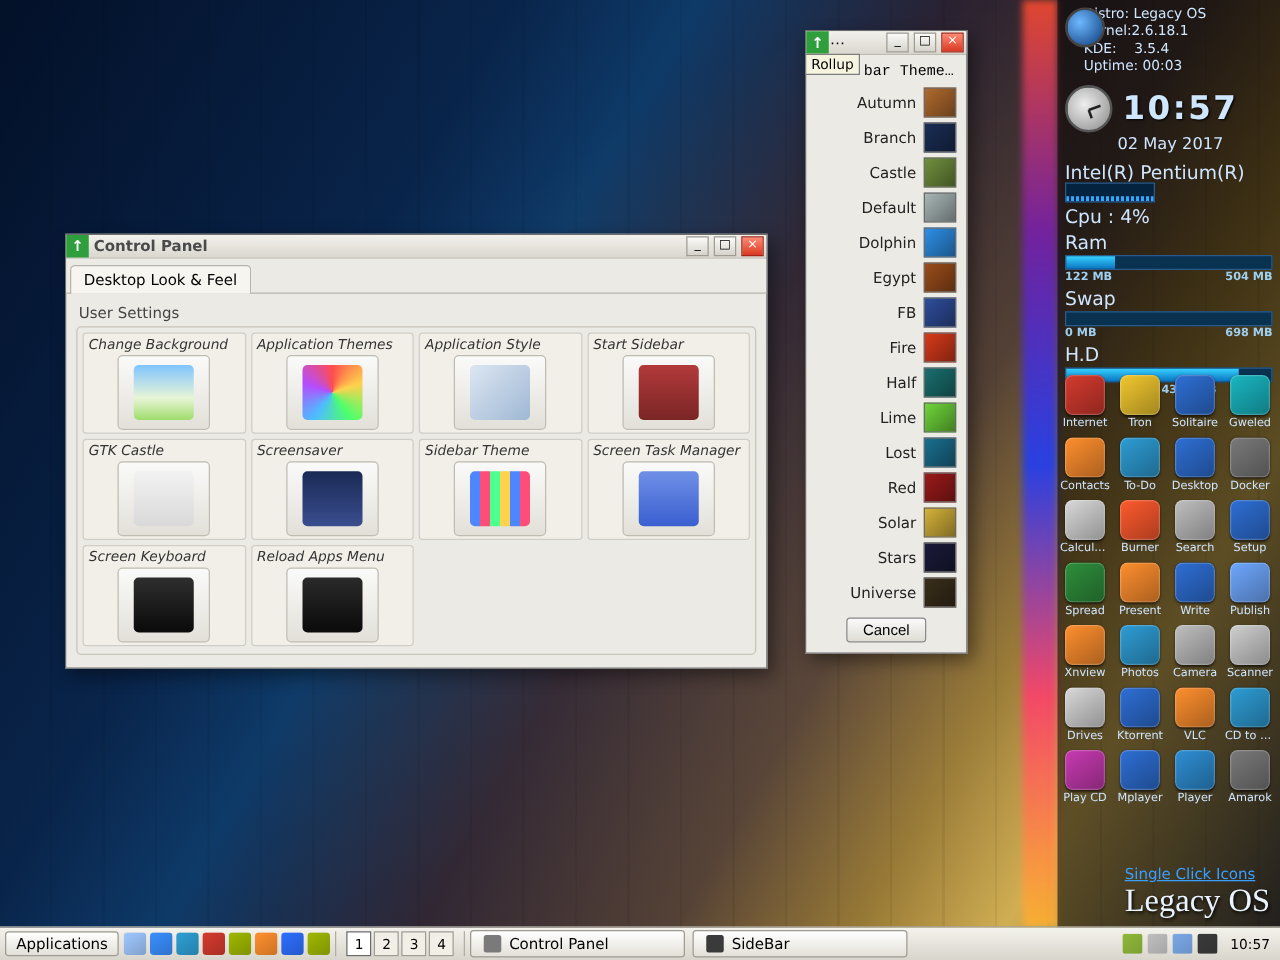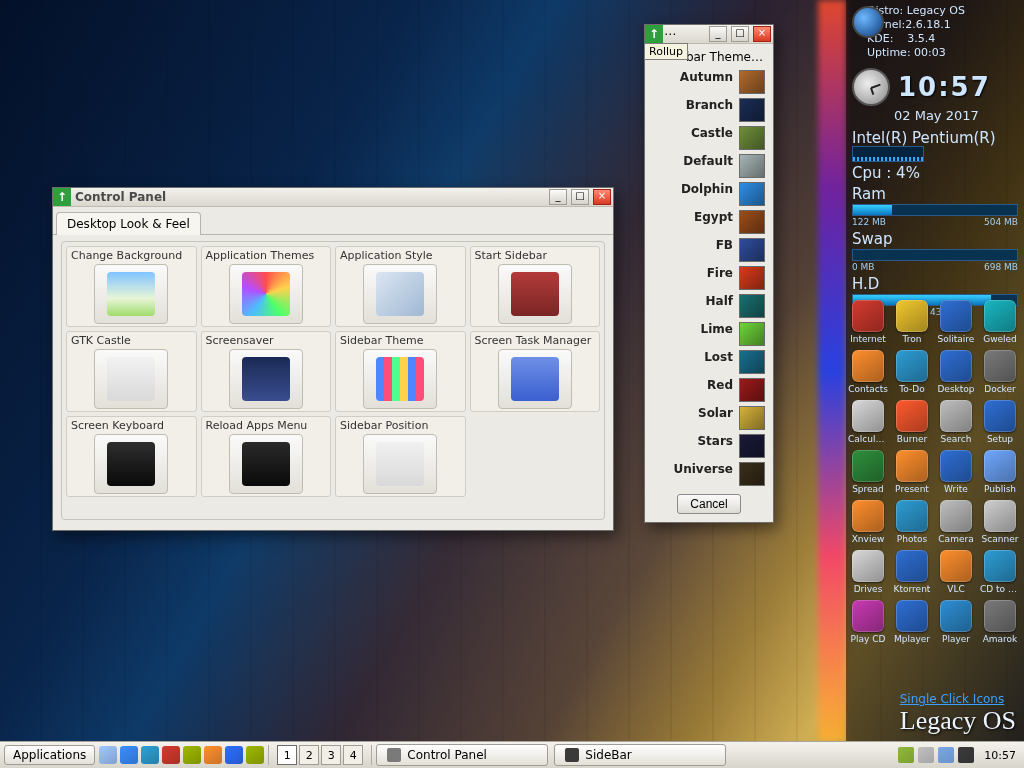--- a/index.html
+++ b/index.html
@@ -20,21 +20,21 @@
   #clock-icon::before { width:10px; height:2px; transform:rotate(-20deg);}
   #clock-icon::after { width:7px; height:2px; transform:rotate(70deg);}
   #clock-big { font-size:26px; font-weight:bold; letter-spacing:2px; text-shadow:1px 1px 2px #000;}
   #date { font-size:13px; margin-left:42px; margin-bottom:6px;}
   .meter-lbl { font-size:15px; margin-top:3px;}
   .meter { height:14px; display:flex; gap:4px; align-items:center;}
   .graph { flex:0 0 70px; height:14px; background:#04233f; border:1px solid #2a5a8a; position:relative; overflow:hidden;}
   .graph::after{content:""; position:absolute; bottom:0; left:0; right:0; height:30%; background:repeating-linear-gradient(90deg,#2fa8ff 0 2px, transparent 2px 4px);}
   .bar { flex:1; height:10px; background:#08324f; border:1px solid #2a5a8a; position:relative; }
   .bar > span { position:absolute; left:0; top:0; bottom:0; background:linear-gradient(180deg,#36d0ff,#0a75c0); }
-  .bar-lbls { display:flex; justify-content:space-between; font-size:9px; color:#9fcff0;}
+  .bar-lbls { display:flex; justify-content:space-between; font-size:9px; color:#9fcff0;font-weight:bold;}
   
   #icon-grid { position:absolute; right:4px; top:300px; width:172px; display:grid; grid-template-columns:repeat(4,40px); gap:6px 4px; justify-content:center; }
   .dicon { width:40px; text-align:center; color:#cfe6ff; font-size:9px; cursor:pointer; }
   .dicon .ic { width:32px; height:32px; margin:0 auto 2px; border-radius:6px; box-shadow:inset 0 0 0 1px rgba(255,255,255,.2), 0 1px 2px rgba(0,0,0,.6); }
   .dicon .lbl { white-space:nowrap; overflow:hidden; text-overflow:ellipsis;}
   #brand { position:absolute; right:8px; bottom:32px; text-align:left; color:#cfe6ff; font-size:12px;}
   #brand .os { font-size:26px; color:#eaf4ff; text-shadow:1px 1px 3px #000; font-family:"Georgia",serif;}
   #brand .hint { color:#3aa0ff; font-size:12px; text-decoration:underline; cursor:pointer;}
   
   .win { position:absolute; background:#eceae5; border:1px solid #6d6d6d; box-shadow:4px 6px 14px rgba(0,0,0,.45); }
@@ -43,32 +43,32 @@
   .titlebar .ttl { flex:1; padding:0 4px; font-weight:bold; color:#4a4a4a; font-size:12px; white-space:nowrap; overflow:hidden;}
   .tbtn { width:16px; height:14px; margin:0 2px; background:linear-gradient(#fbfbf9,#d6d3cb); border:1px solid #9e9c95; font-size:10px; line-height:12px; text-align:center; cursor:pointer; }
   .tbtn.close { background:linear-gradient(#ff8a73,#d83a23); color:#fff; border-color:#a32414;}
   
   #cp { left:52px; top:187px; width:560px; }
   .tabs { display:flex; border-bottom:1px solid #b7b4ac; background:#eceae5; }
   .tab { padding:4px 10px; border:1px solid #b7b4ac; border-bottom:none; margin:4px 3px 0; background:#e4e1d9; border-radius:4px 4px 0 0; font-size:12px; cursor:pointer;}
   .tab.active { background:#f7f5ef; position:relative; top:1px; }
   #cp-body { padding:6px 8px 10px; }
   .section-lbl { font-size:12px; color:#444; margin:2px 0 4px 2px;}
-  fieldset.grid { border:1px solid #c7c4bb; border-radius:4px; padding:4px 4px 22px; margin:0; }
+  fieldset.grid { border:1px solid #c7c4bb; border-radius:4px; padding:4px 4px 6px; margin:0;font-style:italic; }
   .cpgrid { display:grid; grid-template-columns:repeat(4,1fr); gap:4px;}
   .cpitem { border:1px solid #cfcdc5; border-radius:3px; background:#f2efe8; padding:2px; display:flex; flex-direction:column; align-items:center; cursor:pointer;}
   .cpitem .cap { align-self:flex-start; font-size:11px; color:#333; padding:0 2px 2px; white-space:nowrap; overflow:hidden; text-overflow:ellipsis; width:100%;}
   .cpitem .thumb { width:72px; height:58px; border:1px solid #bfbcb2; border-radius:4px; background:linear-gradient(#fafafa,#e2e0d8); display:flex; align-items:center; justify-content:center; }
   .cpitem .art { width:48px; height:44px; border-radius:4px; }
   
   #stw { left:644px; top:24px; width:128px; }
   #stw .titlebar .ico { background:#2f9e3c;}
   #stw-body { padding:4px 4px 6px; }
-  #stw-title { font-size:12px; text-align:right; padding:2px 6px 4px;}
-  .theme-row { display:flex; justify-content:flex-end; gap:6px; padding:2px 4px; cursor:pointer;font-weight:bold;}
+  #stw-title { font-size:12px; text-align:right; padding:2px 6px 4px;font-family:Liberation Mono, monospace;}
+  .theme-row { display:flex; align-items:center; justify-content:flex-end; gap:6px; padding:2px 4px; cursor:pointer;}
   .theme-row .tn { font-size:12px; color:#222;}
   .swatch { width:24px; height:22px; border:1px solid #6b6b6b; }
   #stw-cancel { margin:6px auto 2px; display:block; padding:2px 12px; border:1px solid #8a8a8a; background:linear-gradient(#fafafa,#dedcd4); border-radius:3px; cursor:pointer; font-size:12px;}
   #rollup-tip { position:absolute; left:644px; top:43px; background:#f6f3df; border:1px solid #7d7d7d; padding:1px 4px; font-size:11px; }
   
   #taskbar { position:absolute; left:0; right:0; bottom:0; height:26px; background:linear-gradient(#f4f2ec,#d8d5cc); border-top:1px solid #a7a49b; display:flex; align-items:center; gap:4px; padding:0 4px;}
   #apps-btn { padding:2px 8px; border:1px solid #9e9c95; background:linear-gradient(#fff,#e2e0d8); border-radius:3px; font-size:12px; cursor:pointer;}
   .ql { width:18px; height:18px; border-radius:3px; cursor:pointer;}
   .pager { display:flex; gap:2px; margin:0 4px;}
   .pager .pg { width:18px; height:18px; border:1px solid #9e9c95; background:#f2efe6; font-size:11px; display:flex; align-items:center; justify-content:center; cursor:pointer;}
@@ -264,20 +264,21 @@
       <div class="ico">↑</div>
       <div class="ttl">Control Panel</div>
       <div class="tbtn">_</div>
       <div class="tbtn">□</div>
       <div class="tbtn close">×</div>
     </div>
     <div class="tabs" id="cp-tabs">
         <div class="tab active">Desktop Look &amp; Feel</div>
       </div>
     <div id="cp-body">
+      <div class="section-lbl">User Settings</div>
       <fieldset class="grid">
           <div class="cpgrid" id="cp-grid">
             <div class="cpitem">
               <div class="cap">Change Background</div>
               <div class="thumb">
                 <div class="art" style="background:linear-gradient(#7fc4ff,#e8f5d7 60%,#9fdc6b);"></div>
               </div>
             </div>
             <div class="cpitem">
               <div class="cap">Application Themes</div>
@@ -324,26 +325,20 @@
             <div class="cpitem">
               <div class="cap">Screen Keyboard</div>
               <div class="thumb">
                 <div class="art" style="background:linear-gradient(#2e2e2e,#0a0a0a);"></div>
               </div>
             </div>
             <div class="cpitem">
               <div class="cap">Reload Apps Menu</div>
               <div class="thumb">
                 <div class="art" style="background:linear-gradient(#2a2a2a,#0a0a0a);"></div>
-              </div>
-            </div>
-            <div class="cpitem">
-              <div class="cap">Sidebar Position</div>
-              <div class="thumb">
-                <div class="art" style="background:linear-gradient(#f0f0f0,#d9d9d9);"></div>
               </div>
             </div>
           </div>
         </fieldset>
     </div>
   </div>
 
   <div id="stw" class="win">
     <div class="titlebar">
       <div class="ico">↑</div>

